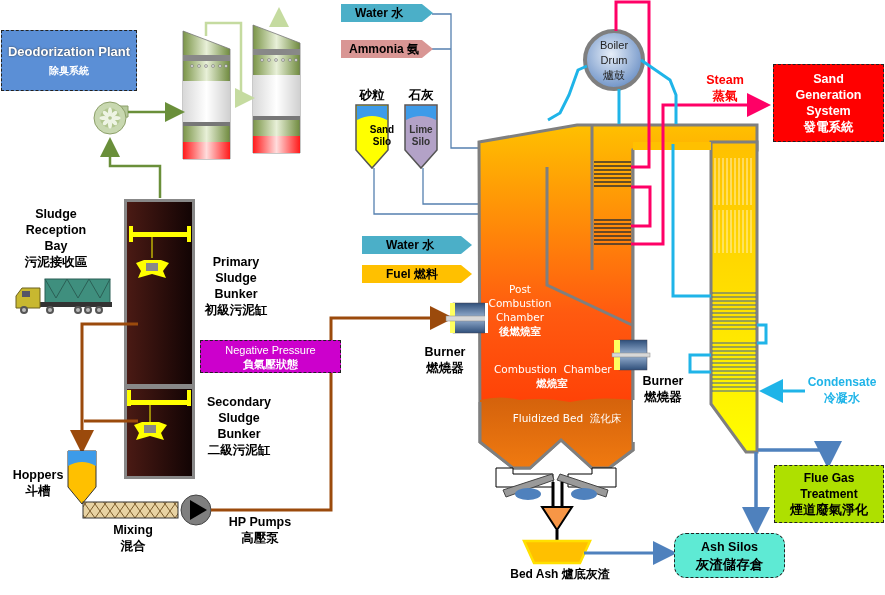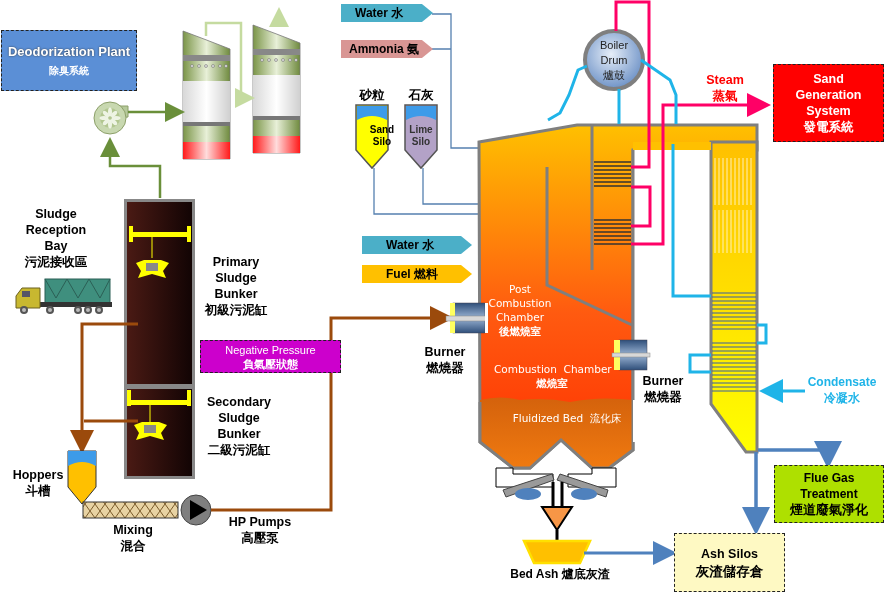--- a/index.html
+++ b/index.html
@@ -335,21 +335,21 @@
   <span>Sand</span>
   <span>Generation</span>
   <span>System</span>
   <span>發電系統</span>
 </div>
 <div class="box" style="left:774px;top:465px;width:110px;height:58px;background:#aee000;color:#000;font-size:12px;line-height:16px;">
   <span>Flue Gas</span>
   <span>Treatment</span>
   <span style="font-size:13px;text-align:center;">煙道廢氣淨化</span>
 </div>
-<div class="box" style="left:674px;top:533px;width:111px;height:59px;background:#fef9c3;color:#000;font-size:12.5px;line-height:17px;">
+<div class="box" style="left:674px;top:533px;width:111px;height:45px;background:#5eead4;color:#000;font-size:12.5px;line-height:17px;border-radius:12px;">
   <span>Ash Silos</span>
   <span style="font-size:13.5px;">灰渣儲存倉</span>
 </div>
 <div class="box" style="left:200px;top:340px;width:141px;height:33px;background:#cc00cc;color:#fff;font-size:11px;line-height:14px;font-weight:normal;">
   <span>Negative Pressure</span>
   <span style="font-weight:bold;">負氣壓狀態</span>
 </div>
 
 <div class="tag" style="left:341px;top:4px;width:92px;background:#4bafc8;clip-path:polygon(0 0,88% 0,100% 50%,88% 100%,0 100%);"><span style="padding-left:6px;">Water 水</span></div>
 <div class="tag" style="left:341px;top:40px;width:92px;background:#d99694;clip-path:polygon(0 0,88% 0,100% 50%,88% 100%,0 100%);"><span>Ammonia 氨</span></div>

